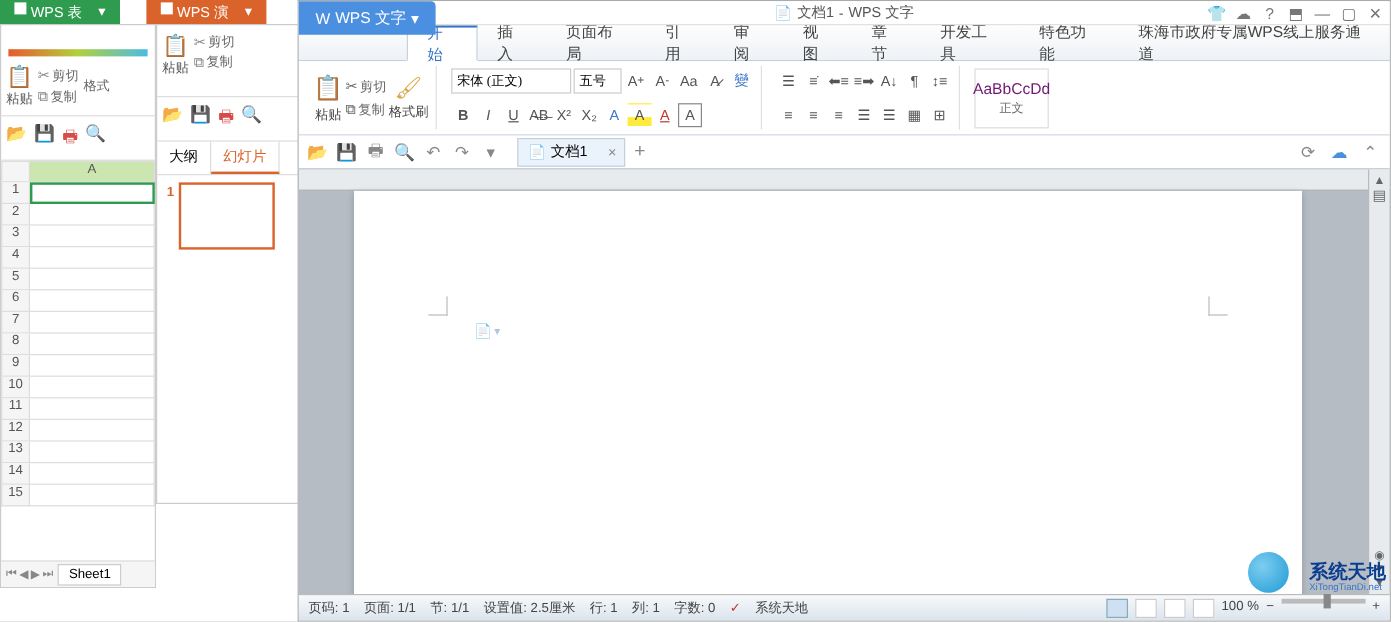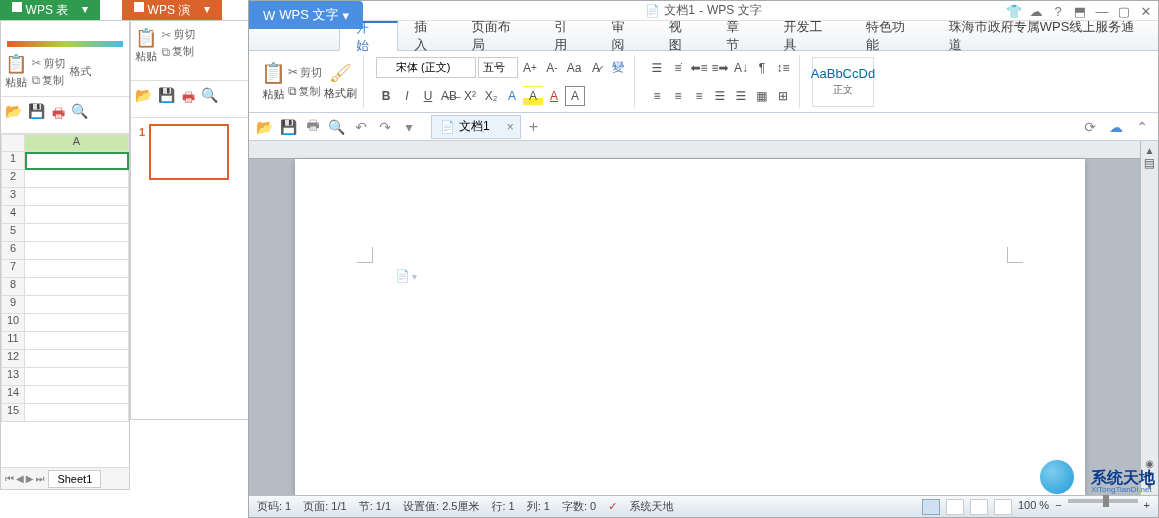--- a/index.html
+++ b/index.html
@@ -68,29 +68,29 @@
 .ww-ribbon { height: 62px; background: #fff; border-bottom: 1px solid #c5d0dc; display: flex; padding: 4px 6px; gap: 6px; align-items: center;}
 .rb-group { display: flex; align-items: center; gap: 2px; padding: 0 6px; border-right: 1px solid #e0e0e0; height: 100%; }
 .rb-paste { display: flex; flex-direction: column; align-items: center; gap: 2px; color: #444; font-size: 11px; cursor: pointer; }
 .rb-paste .ic { font-size: 20px; color: #d9a441; }
 .rb-col { display: flex; flex-direction: column; gap: 4px; }
 .rb-sm { display: flex; align-items: center; gap: 2px; color: #666; font-size: 11px; cursor: pointer; }
 .rb-sm .ic { font-size: 12px; }
 .rb-fmt { display: flex; flex-direction: column; align-items: center; gap: 2px; color: #444; font-size: 11px; cursor: pointer; }
 .rb-fmt .ic { font-size: 18px; color: #d9a441; }
 .rb-font-top { display: flex; align-items: center; gap: 2px; }
-.rb-font-sel { border: 1px solid #ccc; padding: 2px 19px; font-size: 11px; width: 100px; background: #fff; }
+.rb-font-sel { border: 1px solid #ccc; padding: 2px 4px; font-size: 11px; width: 100px; background: #fff; font-family: Liberation Serif, serif; }
 .rb-size-sel { border: 1px solid #ccc; padding: 2px 4px; font-size: 11px; width: 40px; background: #fff; }
 .rb-btn { width: 20px; height: 20px; display: flex; align-items: center; justify-content: center; color: #555; font-size: 12px; cursor: pointer; border: 1px solid transparent; }
 .rb-font-btm { display: flex; align-items: center; gap: 1px; margin-top: 4px; }
 .rb-para-top, .rb-para-btm { display: flex; gap: 1px; }
 .rb-para-btm { margin-top: 4px; }
 .rb-styles { display: flex; gap: 0; }
 .rb-style { width: 62px; height: 50px; border: 1px solid #ddd; display: flex; flex-direction: column; align-items: center; justify-content: center; font-size: 10px; cursor: pointer; }
-.rb-style .prev { font-size: 13px; color: #0369a1; }
+.rb-style .prev { font-size: 13px; color: #701a75; }
 .rb-style .prev.big { font-size: 18px; font-weight: bold; }
 .rb-style .lbl { color: #666; margin-top: 2px; }
 
 .ww-qabar { height: 28px; background: #fff; border-bottom: 1px solid #c5d0dc; display: flex; align-items: center; padding: 0 6px; gap: 4px; }
 .ww-qabar .ic { width: 20px; text-align: center; color: #555; font-size: 14px; cursor: pointer; }
 .ww-doctabs { display: flex; align-items: center; margin-left: 8px; height: 100%;}
 .ww-doctab { display: flex; align-items: center; gap: 4px; padding: 4px 30px 4px 8px; border: 1px solid #c5d0dc; background: #eaf2fb; font-size: 12px; position: relative; height: 24px;}
 .ww-doctab .close { position: absolute; right: 6px; color: #888; cursor: pointer; }
 .ww-addtab { padding: 4px 8px; color: #888; cursor: pointer; font-size: 16px; }
 .ww-qa-right { margin-left: auto; display: flex; gap: 6px; }
@@ -257,20 +257,24 @@
           <span class="ic">⧉</span>
           <span>复制</span>
         </div>
     </div>
   </div>
   <div class="wp-qa">
     <span class="ic" style="color:#d9632a">📂</span>
     <span class="ic" style="color:#4a8fe0">💾</span>
     <span class="ic" style="color:#d94a4a">🖶</span>
     <span class="ic" style="color:#555">🔍</span>
+  </div>
+  <div class="wp-modes">
+    <div class="wp-mode">大纲</div>
+    <div class="wp-mode active">幻灯片</div>
   </div>
   <div class="wp-slides">
     <div class="wp-slide">
       <span class="wp-slidenum">1</span>
     </div>
   </div>
 </div>
 
 <div class="win-writer">
   <div class="ww-titlebar">

